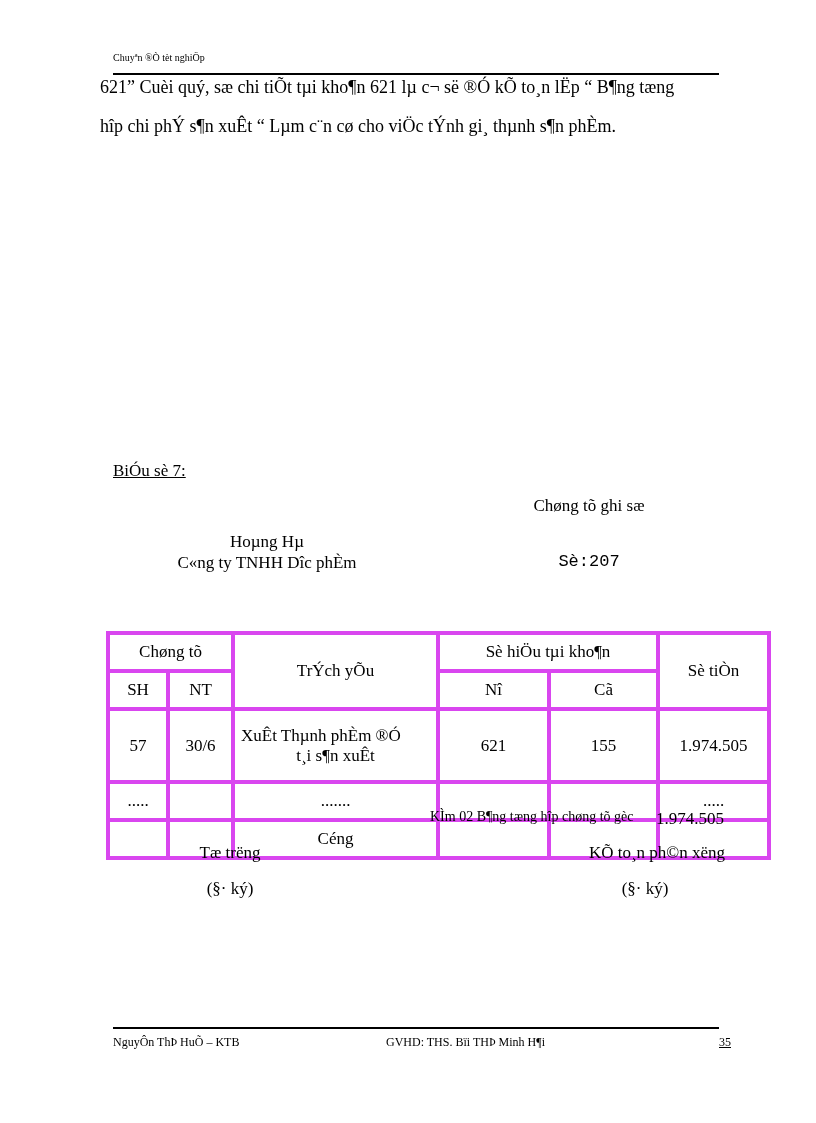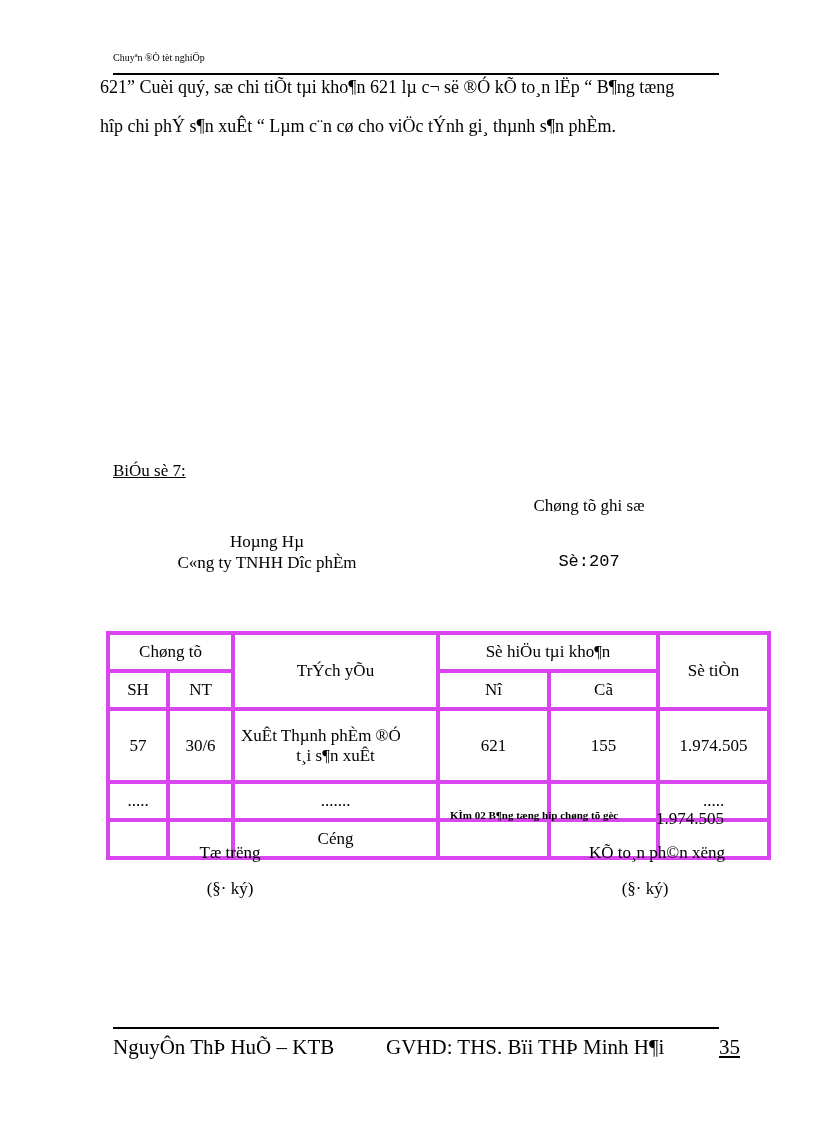--- a/index.html
+++ b/index.html
@@ -14,24 +14,24 @@
   table.voucher { position:absolute; left:106px; top:631px; border-collapse:collapse;
                   font-size:17px; }
   table.voucher td { border:4px solid #d946ef; text-align:center; vertical-align:middle;
                      padding:0; line-height:20px; }
   .col1 { width:56px; } .col2 { width:61px; } .col3 { width:201px; }
   .col4 { width:107px; } .col5 { width:105px; } .col6 { width:107px; }
   .h35 { height:34px; } .h70 { height:69px; }
   .desc { text-align:left !important; padding-left:6px !important; }
   .desc .l2 { display:block; text-align:center; padding-right:6px; }
   .total-row td { position:relative; }
-  .overlay { position:absolute; left:450px; top:809px; font-size:11px; white-space:nowrap;font-weight:bold; }
+  .overlay { position:absolute; left:430px; top:809px; font-size:14px; white-space:nowrap; }
   .overlay-amount { position:absolute; left:656px; top:809px; font-size:17px; }
   .footer-rule { left:113px; top:1027px; width:606px; height:2px; background:#000; }
-  .footer { top:1035px; font-size:21px; }
+  .footer { top:1035px; font-size:12px; }
 </style>
 </head>
 <body>
 
 <div class="abs header-title">Chuyªn ®Ò tèt nghiÖp</div>
 <div class="abs header-rule"></div>
 
 <div class="abs body-line" style="top:77px;">621” Cuèi quý, sæ chi tiÕt tµi kho¶n  621 lµ c¬ së ®Ó kÕ to¸n lËp “ B¶ng  tæng</div>
 <div class="abs body-line" style="top:116px;">hîp chi phÝ s¶n xuÊt “ Lµm c¨n cø cho viÖc tÝnh gi¸ thµnh s¶n phÈm.</div>
 

